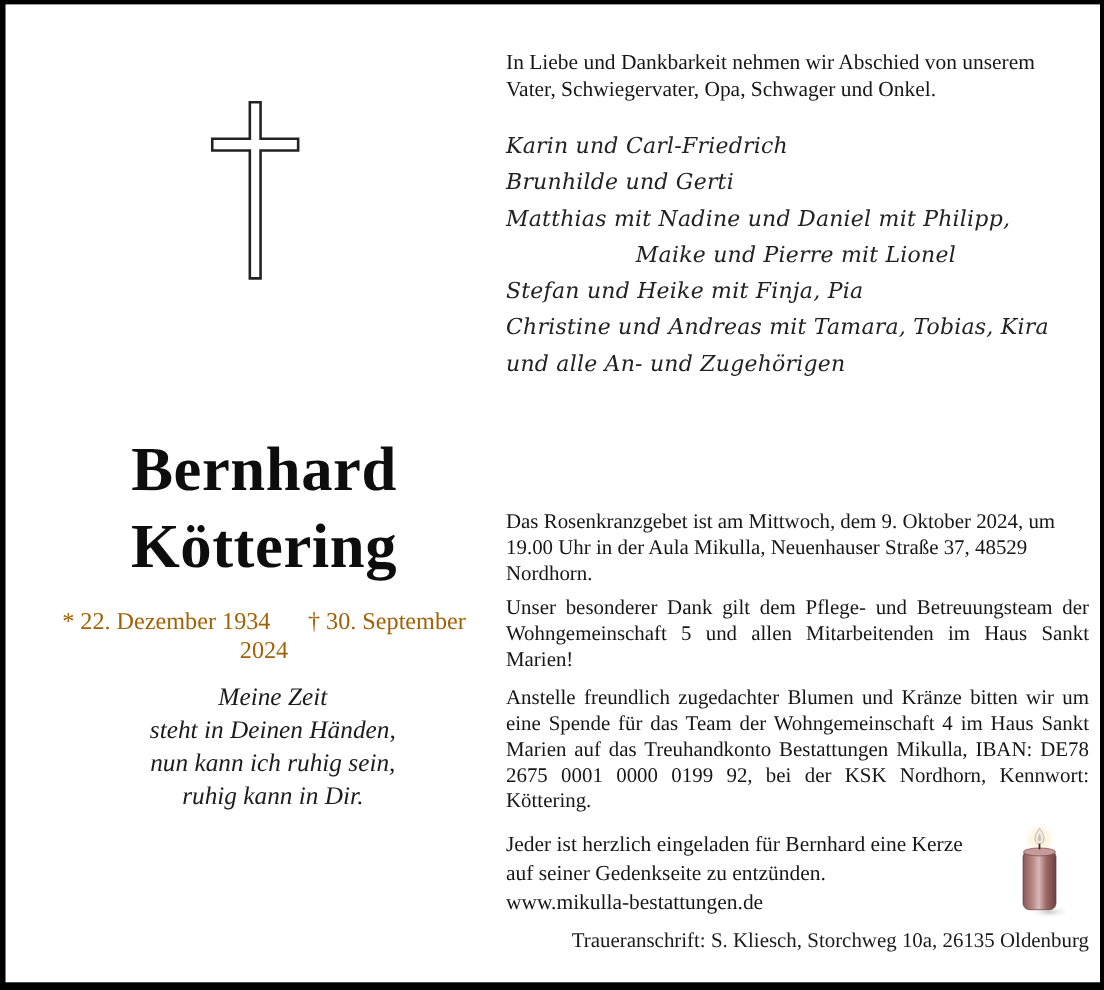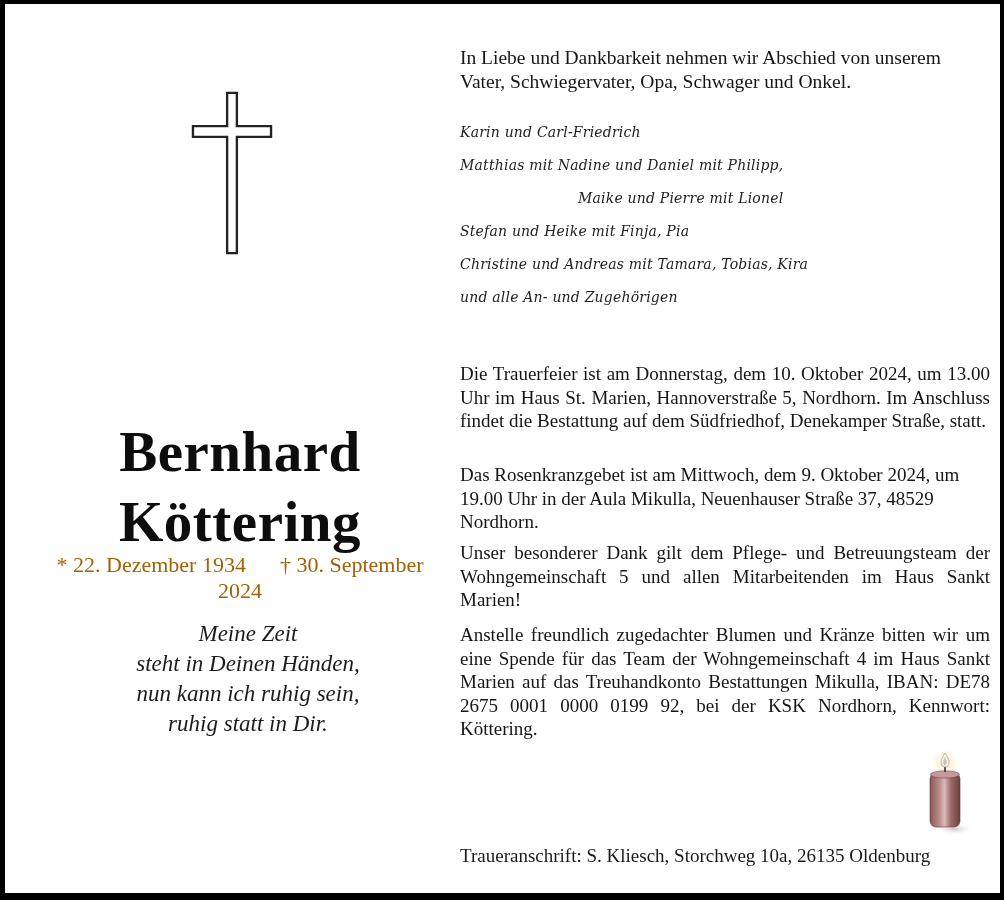--- a/index.html
+++ b/index.html
@@ -26,56 +26,55 @@
     font-size:24px; line-height:28px;
     color:#1c1c1c;
   }
   .deceased-name{
     left:30px; top:388px; width:410px;
     text-align:center;
     font-weight:bold;
     font-size:57px; line-height:70px;
     color:#0d0d0d;
     letter-spacing:0.5px;
-    margin-top:25px;
   }
   .life-dates{
     left:30px; top:548px; width:410px;
     text-align:center;
     font-size:22px; line-height:26px;
     color:#a16207;
   }
   .life-dates .gap{display:inline-block; width:34px;}
   .verse{
     left:38px; top:615px; width:410px;
     text-align:center;
     font-style:italic;
     font-size:23px; line-height:30px;
     color:#1c1c1c;
   }
 
   
   .r{left:455px; width:530px; font-size:19px; color:#161616;}
   .intro{top:42px; line-height:28px; font-size:19.5px;}
-  .mourners{top:112px; line-height:33px; font-size:14px;}
+  .mourners{top:112px; line-height:33px; font-size:20px;}
   .mourner-line{
     font-family:"DejaVu Serif", serif;
     font-style:italic;
     letter-spacing:0.2px;
     color:#222;
   }
   .mourner-line.indented{padding-left:118px;}
   .para{line-height:23.5px; text-align:justify;}
   .para.ragged{text-align:left;}
   .funeral{top:358px;}
   .rosary{top:459px;}
   .thanks{top:537px;}
   .donation{top:619px;}
   .invite-block{top:752px; width:442px; line-height:26px; font-size:19.5px; text-align:left;}
-  .address{top:840px; font-size:19px; line-height:24px; text-align:left; color:#1a1a1a;}
+  .address{top:840px; font-size:19px; line-height:24px; text-align:right; color:#1a1a1a;}
 
   .candle-wrap{left:913px; top:741px; width:60px; height:92px;}
 </style>
 </head>
 <body>
 
 <div class="frame">
   <div class="page">
 
     <div class="abs cross-wrap">
@@ -91,42 +90,46 @@
     </div>
 
     <div class="abs life-dates">
       <span>* 22. Dezember 1934</span><span class="gap"></span><span>† 30. September 2024</span>
     </div>
 
     <div class="abs verse">
       <div>Meine Zeit</div>
       <div>steht in Deinen Händen,</div>
       <div>nun kann ich ruhig sein,</div>
-      <div>ruhig statt in Dir.</div>
+      <div>ruhig kann in Dir.</div>
     </div>
 
     <div class="abs r intro para ragged">In Liebe und Dankbarkeit nehmen wir Abschied von unserem Vater, Schwiegervater, Opa, Schwager und Onkel.</div>
 
     <div class="abs r mourners">
       <div class="mourner-line">Karin und Carl-Friedrich</div>
+      <div class="mourner-line">Brunhilde und Gerti</div>
       <div class="mourner-line">Matthias mit Nadine und Daniel mit Philipp,</div>
       <div class="mourner-line indented">Maike und Pierre mit Lionel</div>
       <div class="mourner-line">Stefan und Heike mit Finja, Pia</div>
       <div class="mourner-line">Christine und Andreas mit Tamara, Tobias, Kira</div>
       <div class="mourner-line">und alle An- und Zugehörigen</div>
     </div>
 
-    <div class="abs r para funeral">Die Trauerfeier ist am Donnerstag, dem 10. Oktober 2024, um 13.00 Uhr im Haus St. Marien, Hannoverstraße 5, Nordhorn. Im Anschluss findet die Bestattung auf dem Südfriedhof, Denekamper Straße, statt.</div>
 
     <div class="abs r para ragged rosary">Das Rosenkranzgebet ist am Mittwoch, dem 9. Oktober 2024, um 19.00 Uhr in der Aula Mikulla, Neuenhauser Straße 37, 48529 Nordhorn.</div>
 
     <div class="abs r para thanks">Unser besonderer Dank gilt dem Pflege- und Betreuungsteam der Wohngemeinschaft 5 und allen Mitarbeitenden im Haus Sankt Marien!</div>
 
     <div class="abs r para donation">Anstelle freundlich zugedachter Blumen und Kränze bitten wir um eine Spende für das Team der Wohngemeinschaft 4 im Haus Sankt Marien auf das Treuhandkonto Bestattungen Mikulla, IBAN: DE78 2675 0001 0000 0199 92, bei der KSK Nordhorn, Kennwort: Köttering.</div>
 
+    <div class="abs r invite-block">
+      <div>Jeder ist herzlich eingeladen für Bernhard eine Kerze auf seiner Gedenkseite zu entzünden.</div>
+      <div>www.mikulla-bestattungen.de</div>
+    </div>
 
     <div class="abs candle-wrap">
       <svg width="60" height="92" viewBox="0 0 60 92" aria-hidden="true">
         <defs>
           <radialGradient id="glow" cx="50%" cy="50%" r="50%">
             <stop offset="0%" stop-color="#fdf3dd" stop-opacity="0.95"></stop>
             <stop offset="55%" stop-color="#fbeecd" stop-opacity="0.55"></stop>
             <stop offset="100%" stop-color="#ffffff" stop-opacity="0"></stop>
           </radialGradient>
           <linearGradient id="body" x1="0%" y1="0%" x2="100%" y2="0%">

